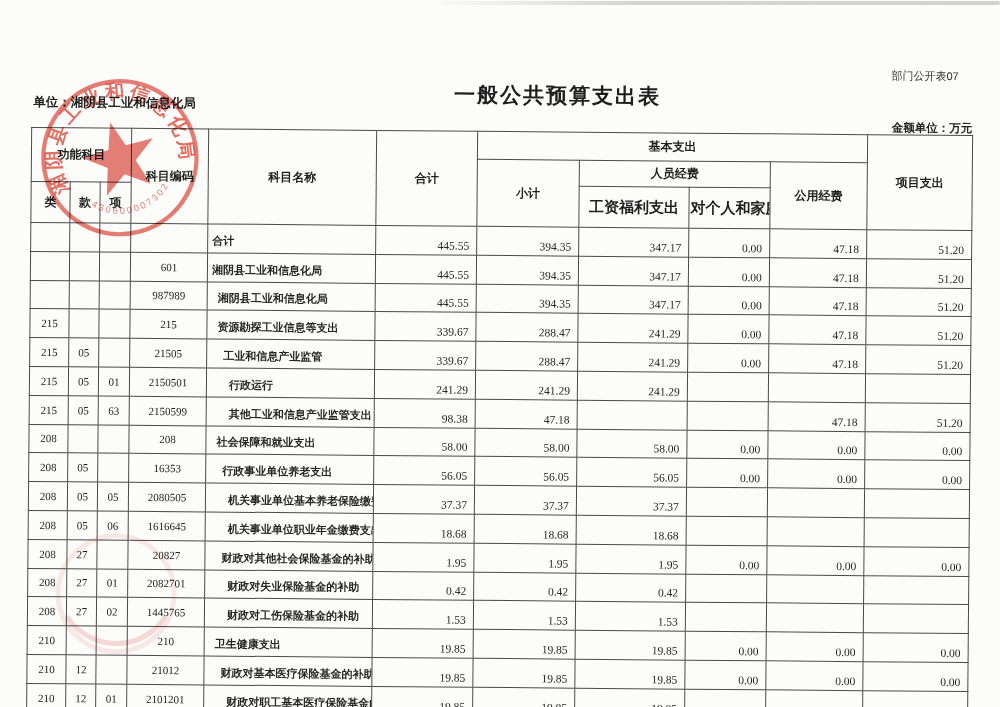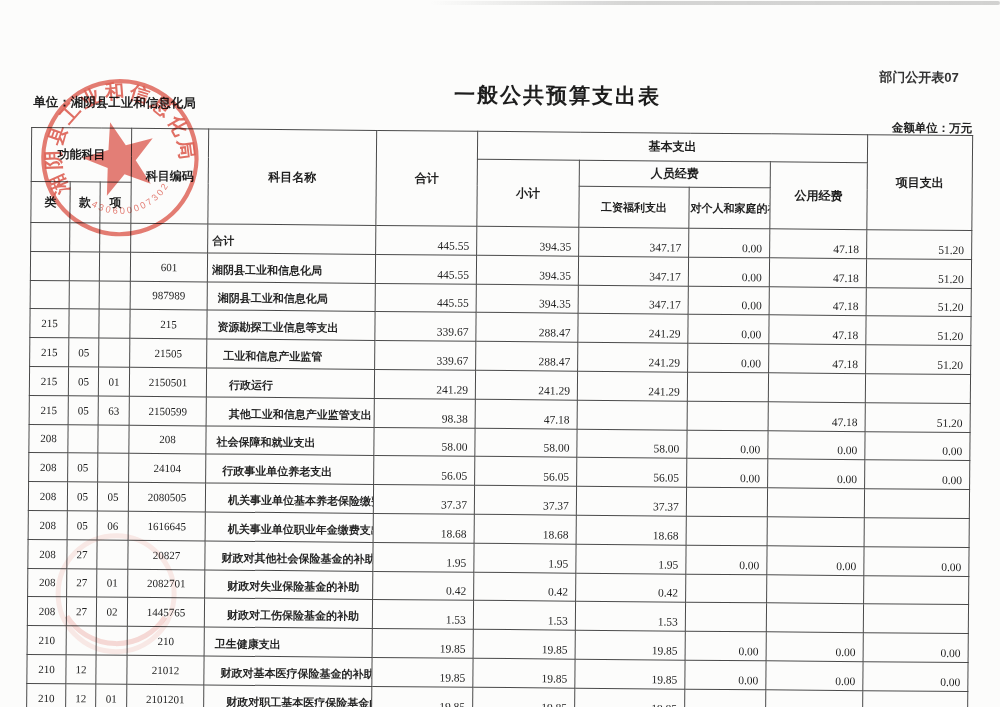--- a/index.html
+++ b/index.html
@@ -10,33 +10,33 @@
     color:#222;
     overflow:hidden;
   }
   .page{position:relative;width:1000px;height:707px;background:#fcfcfb;overflow:hidden;}
   .scan-smudge{
     position:absolute;top:1px;left:430px;width:570px;height:4px;
     background:linear-gradient(to right, rgba(0,0,0,0), rgba(110,110,110,.28) 35%, rgba(120,120,120,.32));
     filter:blur(.7px);border-radius:2px;
   }
   .sheet{position:absolute;inset:0;transform:rotate(.5deg);transform-origin:500px 380px;}
-  .report-tag{position:absolute;top:65px;right:44px;font-size:13px;font-weight:700;color:#333;}
+  .report-tag{position:absolute;top:65px;right:44px;font-size:11px;font-weight:400;color:#333;}
   .page-title{position:absolute;top:81px;left:440px;width:230px;text-align:center;
     font-size:21px;font-weight:700;letter-spacing:2px;color:#1d1d1d;
     font-family:"Liberation Serif", serif;}
   .unit-line{position:absolute;top:98px;left:31px;font-size:12.5px;font-weight:700;color:#222;}
   .amount-unit{position:absolute;top:117px;right:30px;font-size:11.5px;font-weight:700;color:#222;}
 
   .tbl-wrap{position:absolute;left:29px;top:131px;}
   table{border-collapse:collapse;table-layout:fixed;width:941px;background:transparent;}
   td{border:1px solid #4a4a4a;overflow:hidden;white-space:nowrap;}
   table{border:1.6px solid #383838;}
   thead td{text-align:center;vertical-align:middle;font-weight:700;font-size:12px;color:#1f1f1f;padding:0 1px;}
-  thead td.hsm{font-size:11px;letter-spacing:0;}
+  thead td.hsm{font-size:15px;letter-spacing:0;}
   tbody td{height:23.8px;font-size:11.5px;}
   td.cls{text-align:center;vertical-align:middle;font-family:"Liberation Serif", serif;font-size:11px;}
   td.code{text-align:center;vertical-align:middle;font-family:"Liberation Serif", serif;font-size:11px;margin-left:41px;}
   td.name{text-align:left;vertical-align:bottom;padding:0 2px 4px 6px;font-size:11px;font-weight:600;color:#262626;}
   td.num{text-align:right;vertical-align:bottom;padding:0 7px 3px 0;font-family:"Liberation Serif", serif;font-size:11.5px;color:#1e1e1e;}
 
   .stamp{position:absolute;left:26px;top:66px;width:184px;height:190px;mix-blend-mode:multiply;pointer-events:none;}
   .bleed{position:absolute;left:47px;top:530px;width:140px;height:140px;mix-blend-mode:multiply;pointer-events:none;}
 </style>
 </head>
@@ -191,21 +191,21 @@
     <td class="num">58.00</td>
     <td class="num">58.00</td>
     <td class="num">0.00</td>
     <td class="num">0.00</td>
     <td class="num">0.00</td>
   </tr>
             <tr>
     <td class="cls">208</td>
     <td class="cls">05</td>
     <td class="cls"></td>
-    <td class="code">24104</td>
+    <td class="code">16353</td>
     <td class="name" style="padding-left: 16px;">行政事业单位养老支出</td>
     <td class="num">56.05</td>
     <td class="num">56.05</td>
     <td class="num">56.05</td>
     <td class="num">0.00</td>
     <td class="num">0.00</td>
     <td class="num">0.00</td>
   </tr>
             <tr>
     <td class="cls">208</td>

